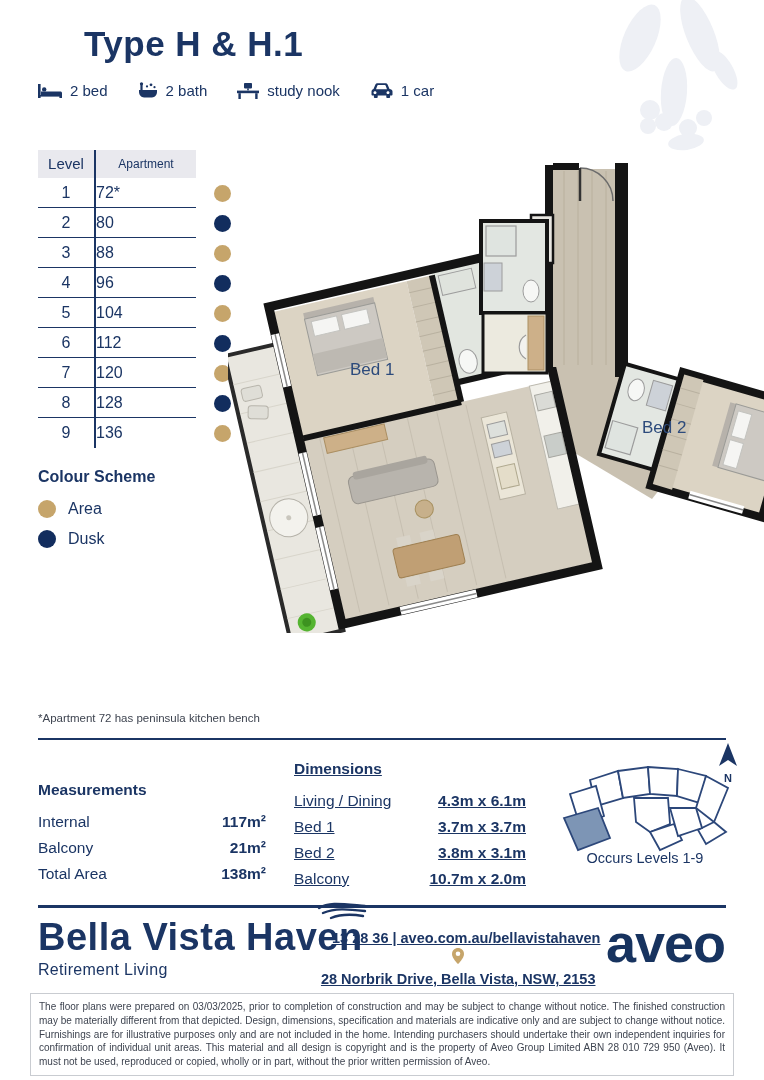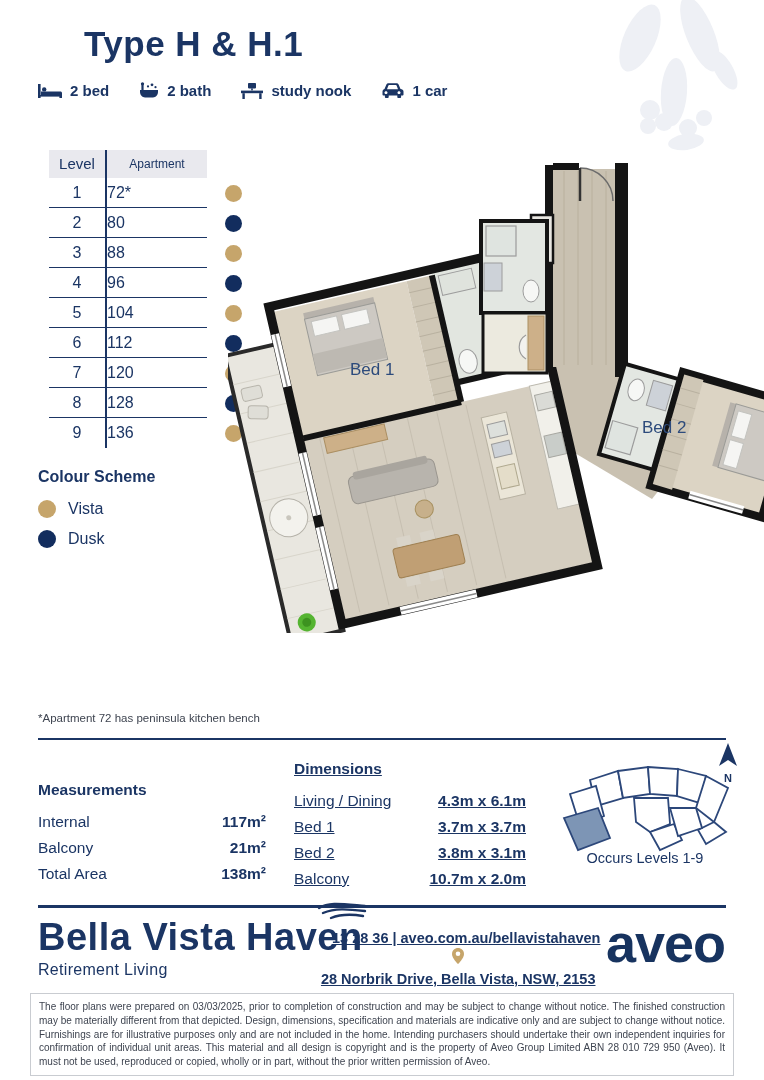--- a/index.html
+++ b/index.html
@@ -6,25 +6,25 @@
   html,body { background:#fff; }
   body { font-family:"Liberation Sans", sans-serif; color:#1b3564; }
   .page { position:relative; width:764px; height:1080px; background:#fff; overflow:hidden; margin:0 auto; }
 
   
   .watermark { position:absolute; top:0; right:8px; pointer-events:none; }
 
   
   .title { position:absolute; left:38px; top:24px; font-size:35px; font-weight:700; letter-spacing:.5px; color:#1b3564;margin-left:46px; }
   .amenities { position:absolute; left:38px; top:82px; display:flex; align-items:center; gap:30px; }
-  .amenity { display:flex; align-items:center; gap:8px; font-size:15px; color:#1b3564;font-weight:bold; }
+  .amenity { display:flex; align-items:center; gap:8px; font-size:15px; color:#1b3564; }
   .amenity svg { display:block; }
 
   
-  .apt-table { position:absolute; left:49px; top:150px; }
+  .apt-table { position:absolute; left:38px; top:150px; }
   .apt-head { display:flex; width:158px; background:#e9e9ee; height:28px; align-items:center; }
   .apt-head .c1 { width:58px; text-align:center; font-size:15px; border-right:2px solid #1b3564; height:28px; line-height:28px; }
   .apt-head .c2 { flex:1; text-align:center; font-size:12px; height:28px; line-height:28px; }
   .apt-row { display:flex; align-items:center; height:30px; }
   .apt-cells { display:flex; width:158px; height:30px; align-items:center; }
   .apt-row:not(:last-child) .apt-cells { border-bottom:1.5px solid #1b3564; }
   .apt-cells .c1 { width:58px; text-align:center; font-size:16px; border-right:2px solid #1b3564; height:30px; line-height:30px; }
   .apt-cells .c2 { flex:1; font-size:16px; height:30px; line-height:30px; }
   .apt-dot { width:17px; height:17px; border-radius:50%; margin-left:18px; }
 
@@ -200,21 +200,21 @@
           </div>
           <span class="apt-dot" style="background: rgb(198, 165, 107);"></span>
         </div>
       </div>
   </div>
 
   <div class="scheme">
     <div class="scheme-title">Colour Scheme</div>
     <div class="scheme-item">
       <span class="scheme-dot" style="background: rgb(198, 165, 107);"></span>
-      <span>Vista</span>
+      <span>Area</span>
     </div>
     <div class="scheme-item">
       <span class="scheme-dot" style="background: rgb(18, 45, 94);"></span>
       <span>Dusk</span>
     </div>
   </div>
 
   <svg class="floorplan" width="536" height="470" viewBox="0 0 536 470">
 
     <polygon points="325,200 392,200 462,288 424,336 330,280" fill="#c9c1b1"></polygon>

